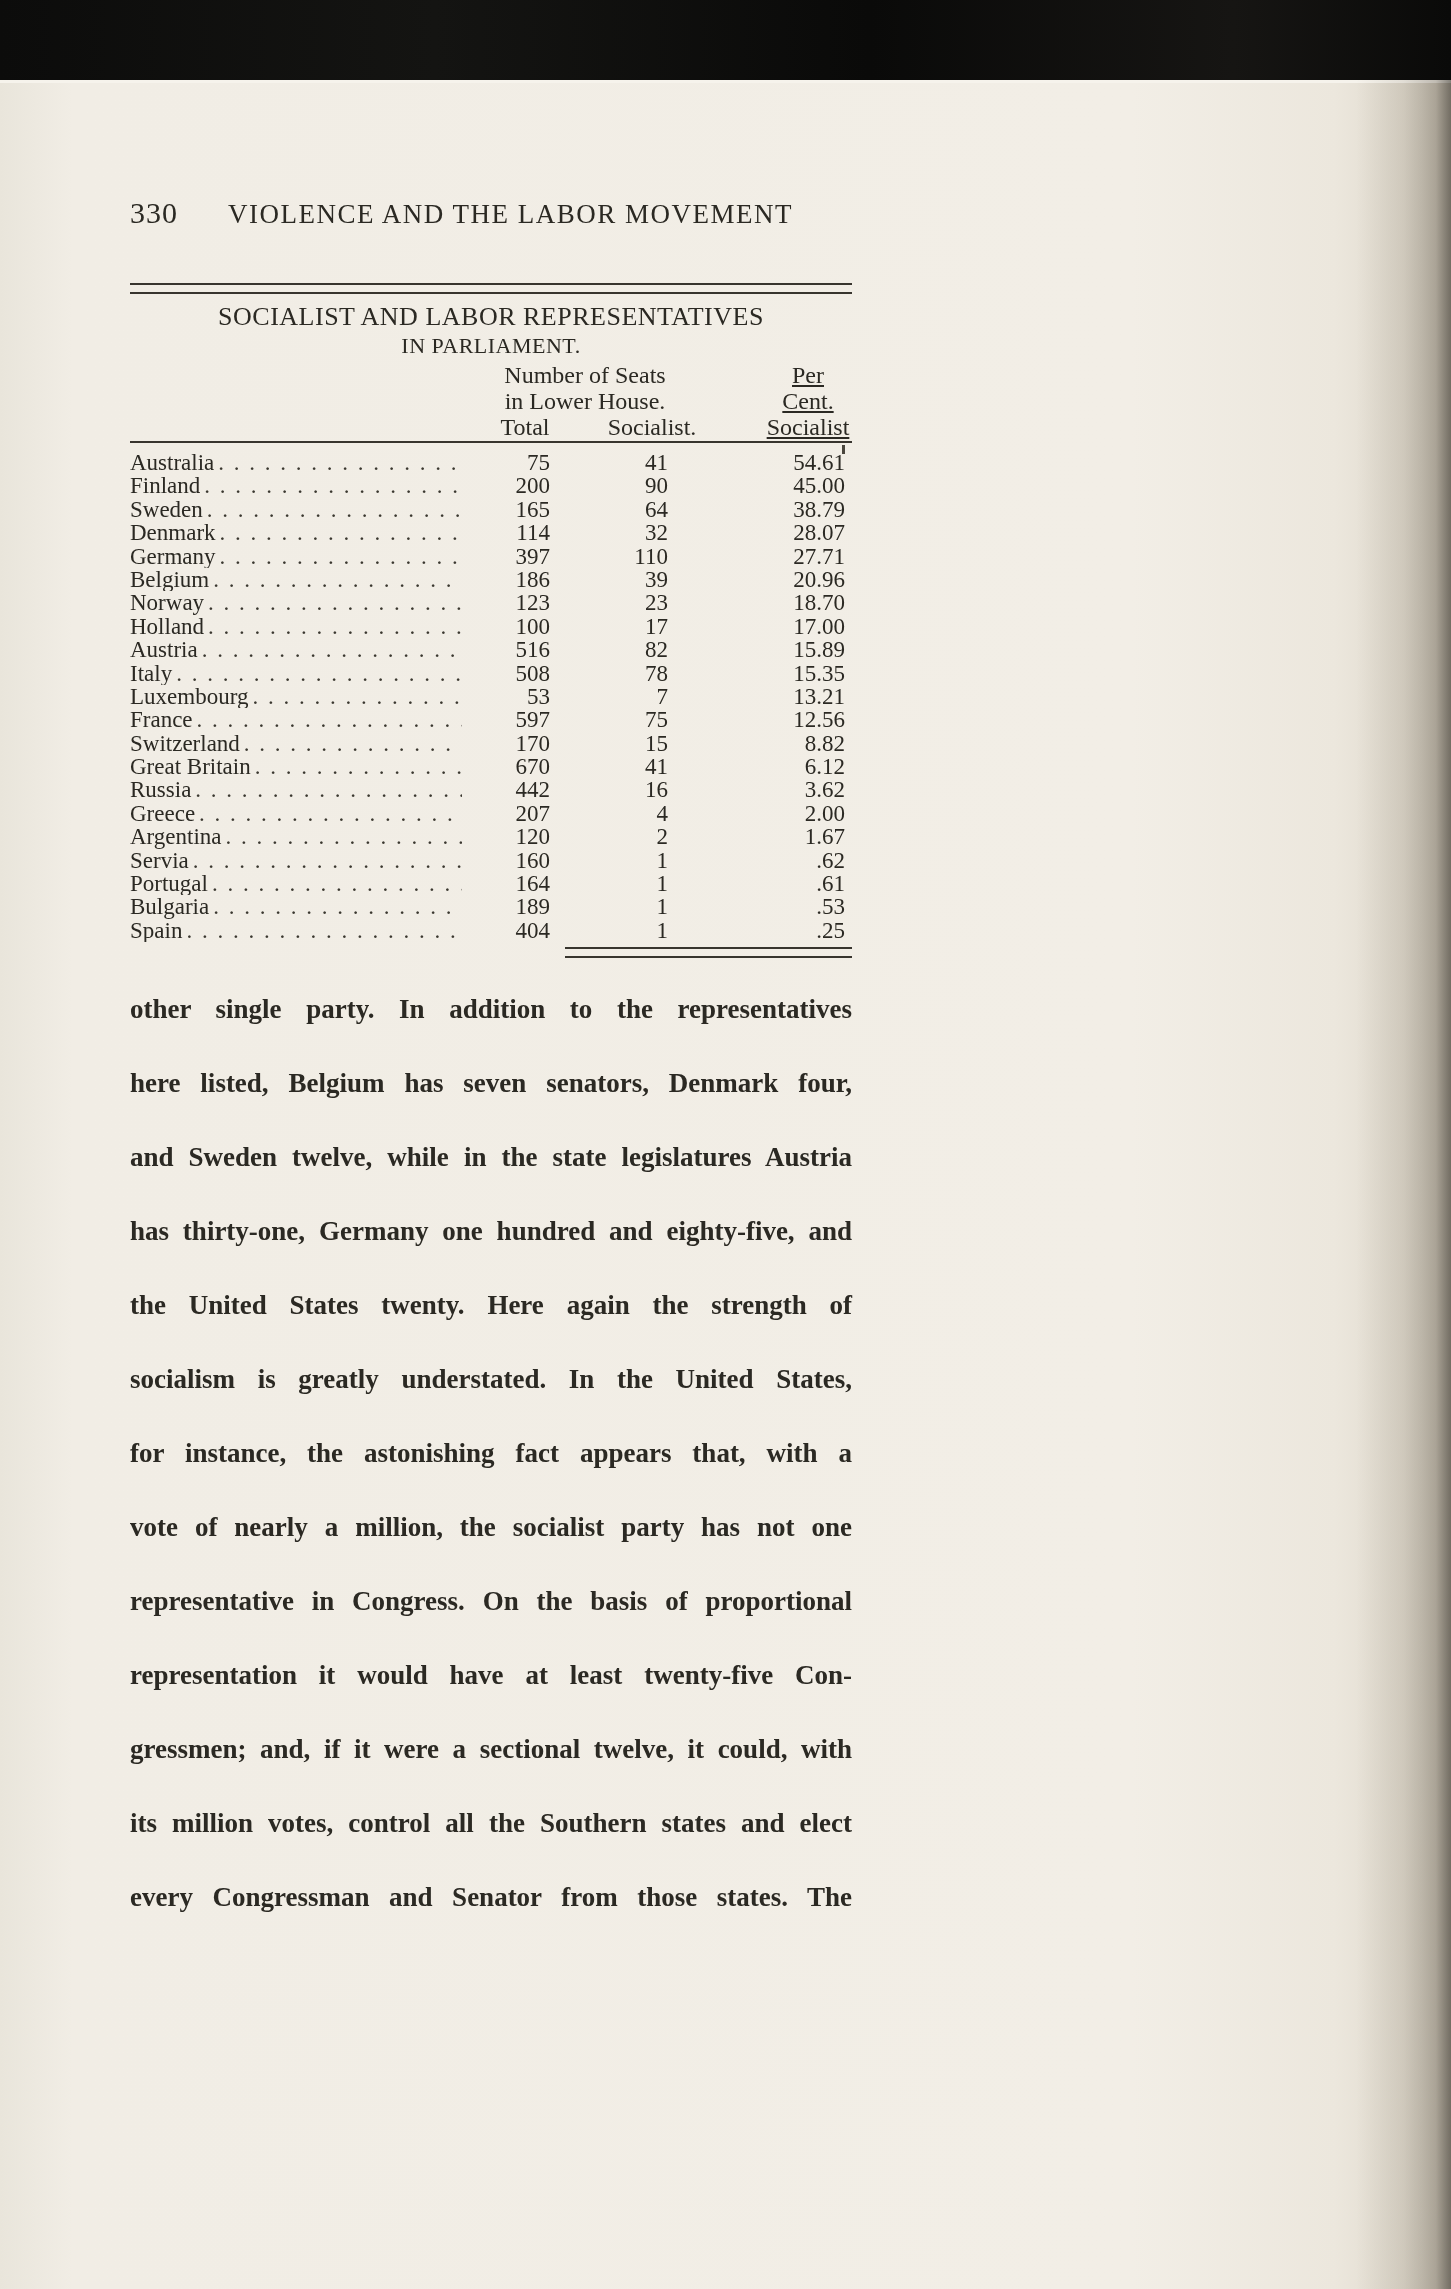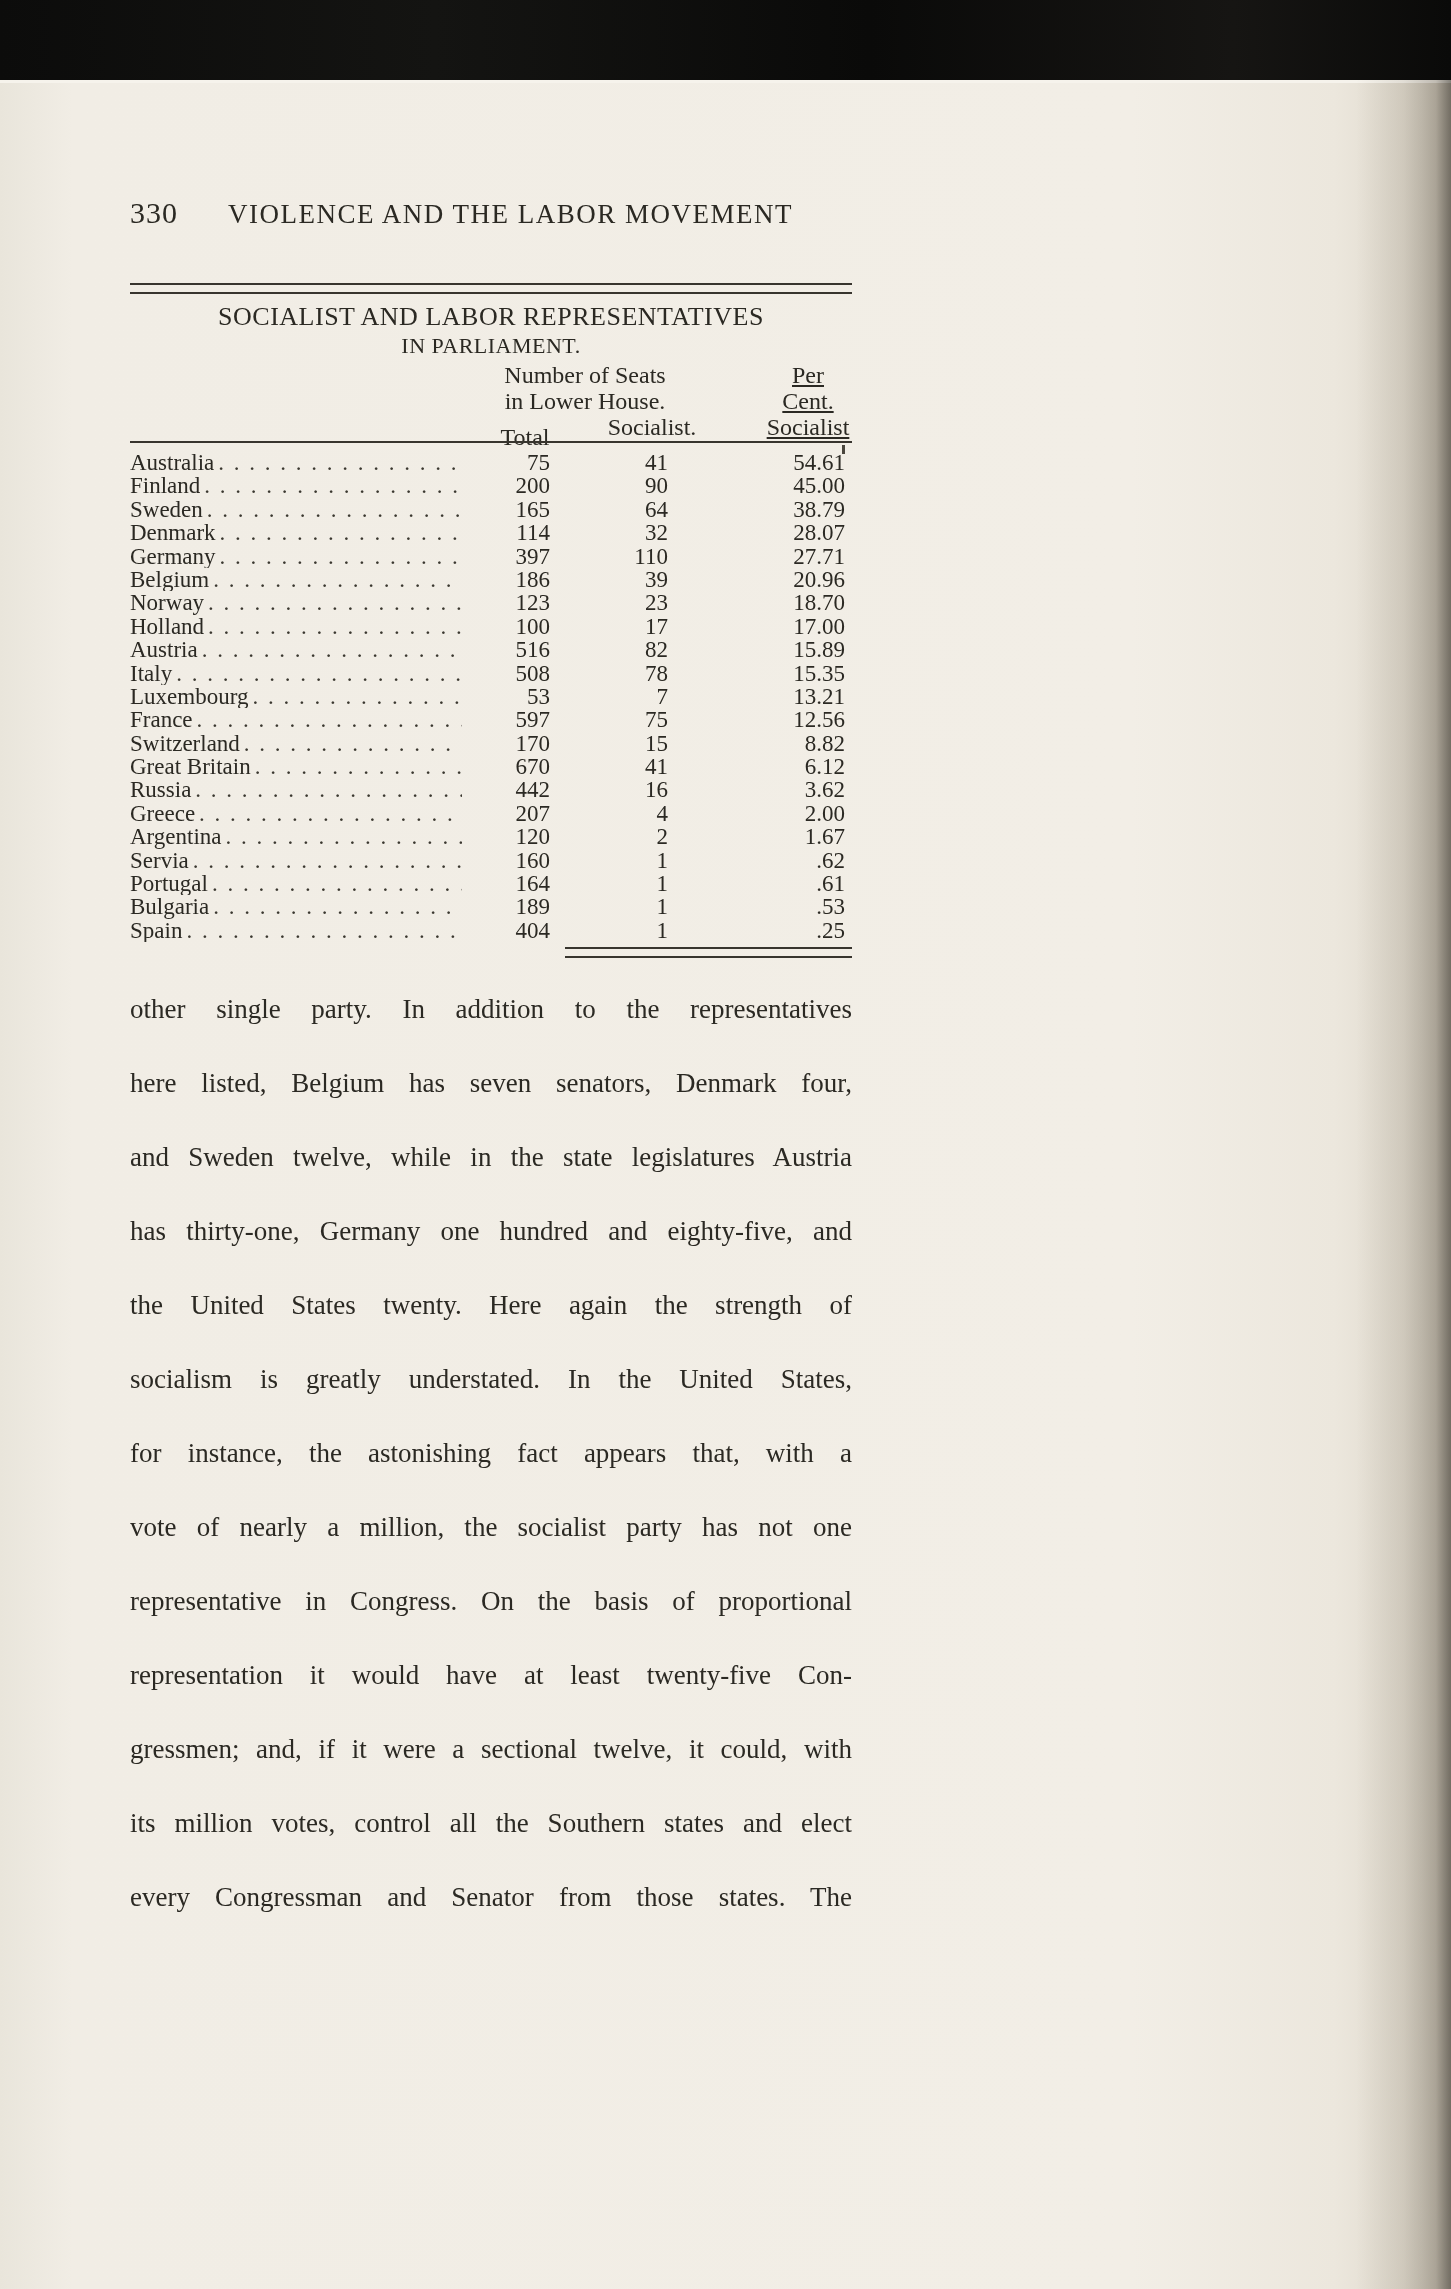--- a/index.html
+++ b/index.html
@@ -50,40 +50,41 @@
   .rule-tick{
     position:absolute;left:712px;top:445px;width:3px;height:9px;background:#4a463d;
   }
   
   .tbl-title1{position:absolute;left:0;top:302px;width:722px;text-align:center;font-size:26px;letter-spacing:0.5px;}
   .tbl-title2{position:absolute;left:0;top:333px;width:722px;text-align:center;font-size:22px;letter-spacing:0.5px;}
   
   .colhead{font-size:24px;line-height:26px;text-align:center;position:absolute;}
   .seats-group{left:300px;top:362px;width:310px;}
   .pct-group{left:613px;top:362px;width:130px;text-decoration:underline;}
-  .th-total{left:345px;top:424px;width:100px;}
+  .th-total{left:345px;top:414px;width:100px;}
   .th-socialist{left:467px;top:414px;width:110px;}
   
   .tbody{
     position:absolute;left:0;top:451px;width:722px;
     font-size:23px;line-height:23.4px;
   }
   .trow{display:grid;grid-template-columns:332px 88px 118px 177px;height:23.4px;}
   .cell{overflow:hidden;}
   .country{display:flex;white-space:nowrap;}
   .leader{flex:1;overflow:hidden;white-space:nowrap;margin-left:4px;}
   .leader::after{
     content:". . . . . . . . . . . . . . . . . . . . . . . . . . . . . . . . . . . . . . . . . . . .";
     letter-spacing:2px;color:#3a372f;
   }
   .num{text-align:right;white-space:nowrap;}
   
   .body-par{
     position:absolute;left:0;top:972px;width:722px;
     font-size:27px;
+    font-weight:bold;
   }
   .bodyline{
     height:74px;line-height:74px;
     text-align:justify;text-align-last:justify;
     white-space:normal;overflow:visible;
   }
 </style>
 </head>
 <body>
 

